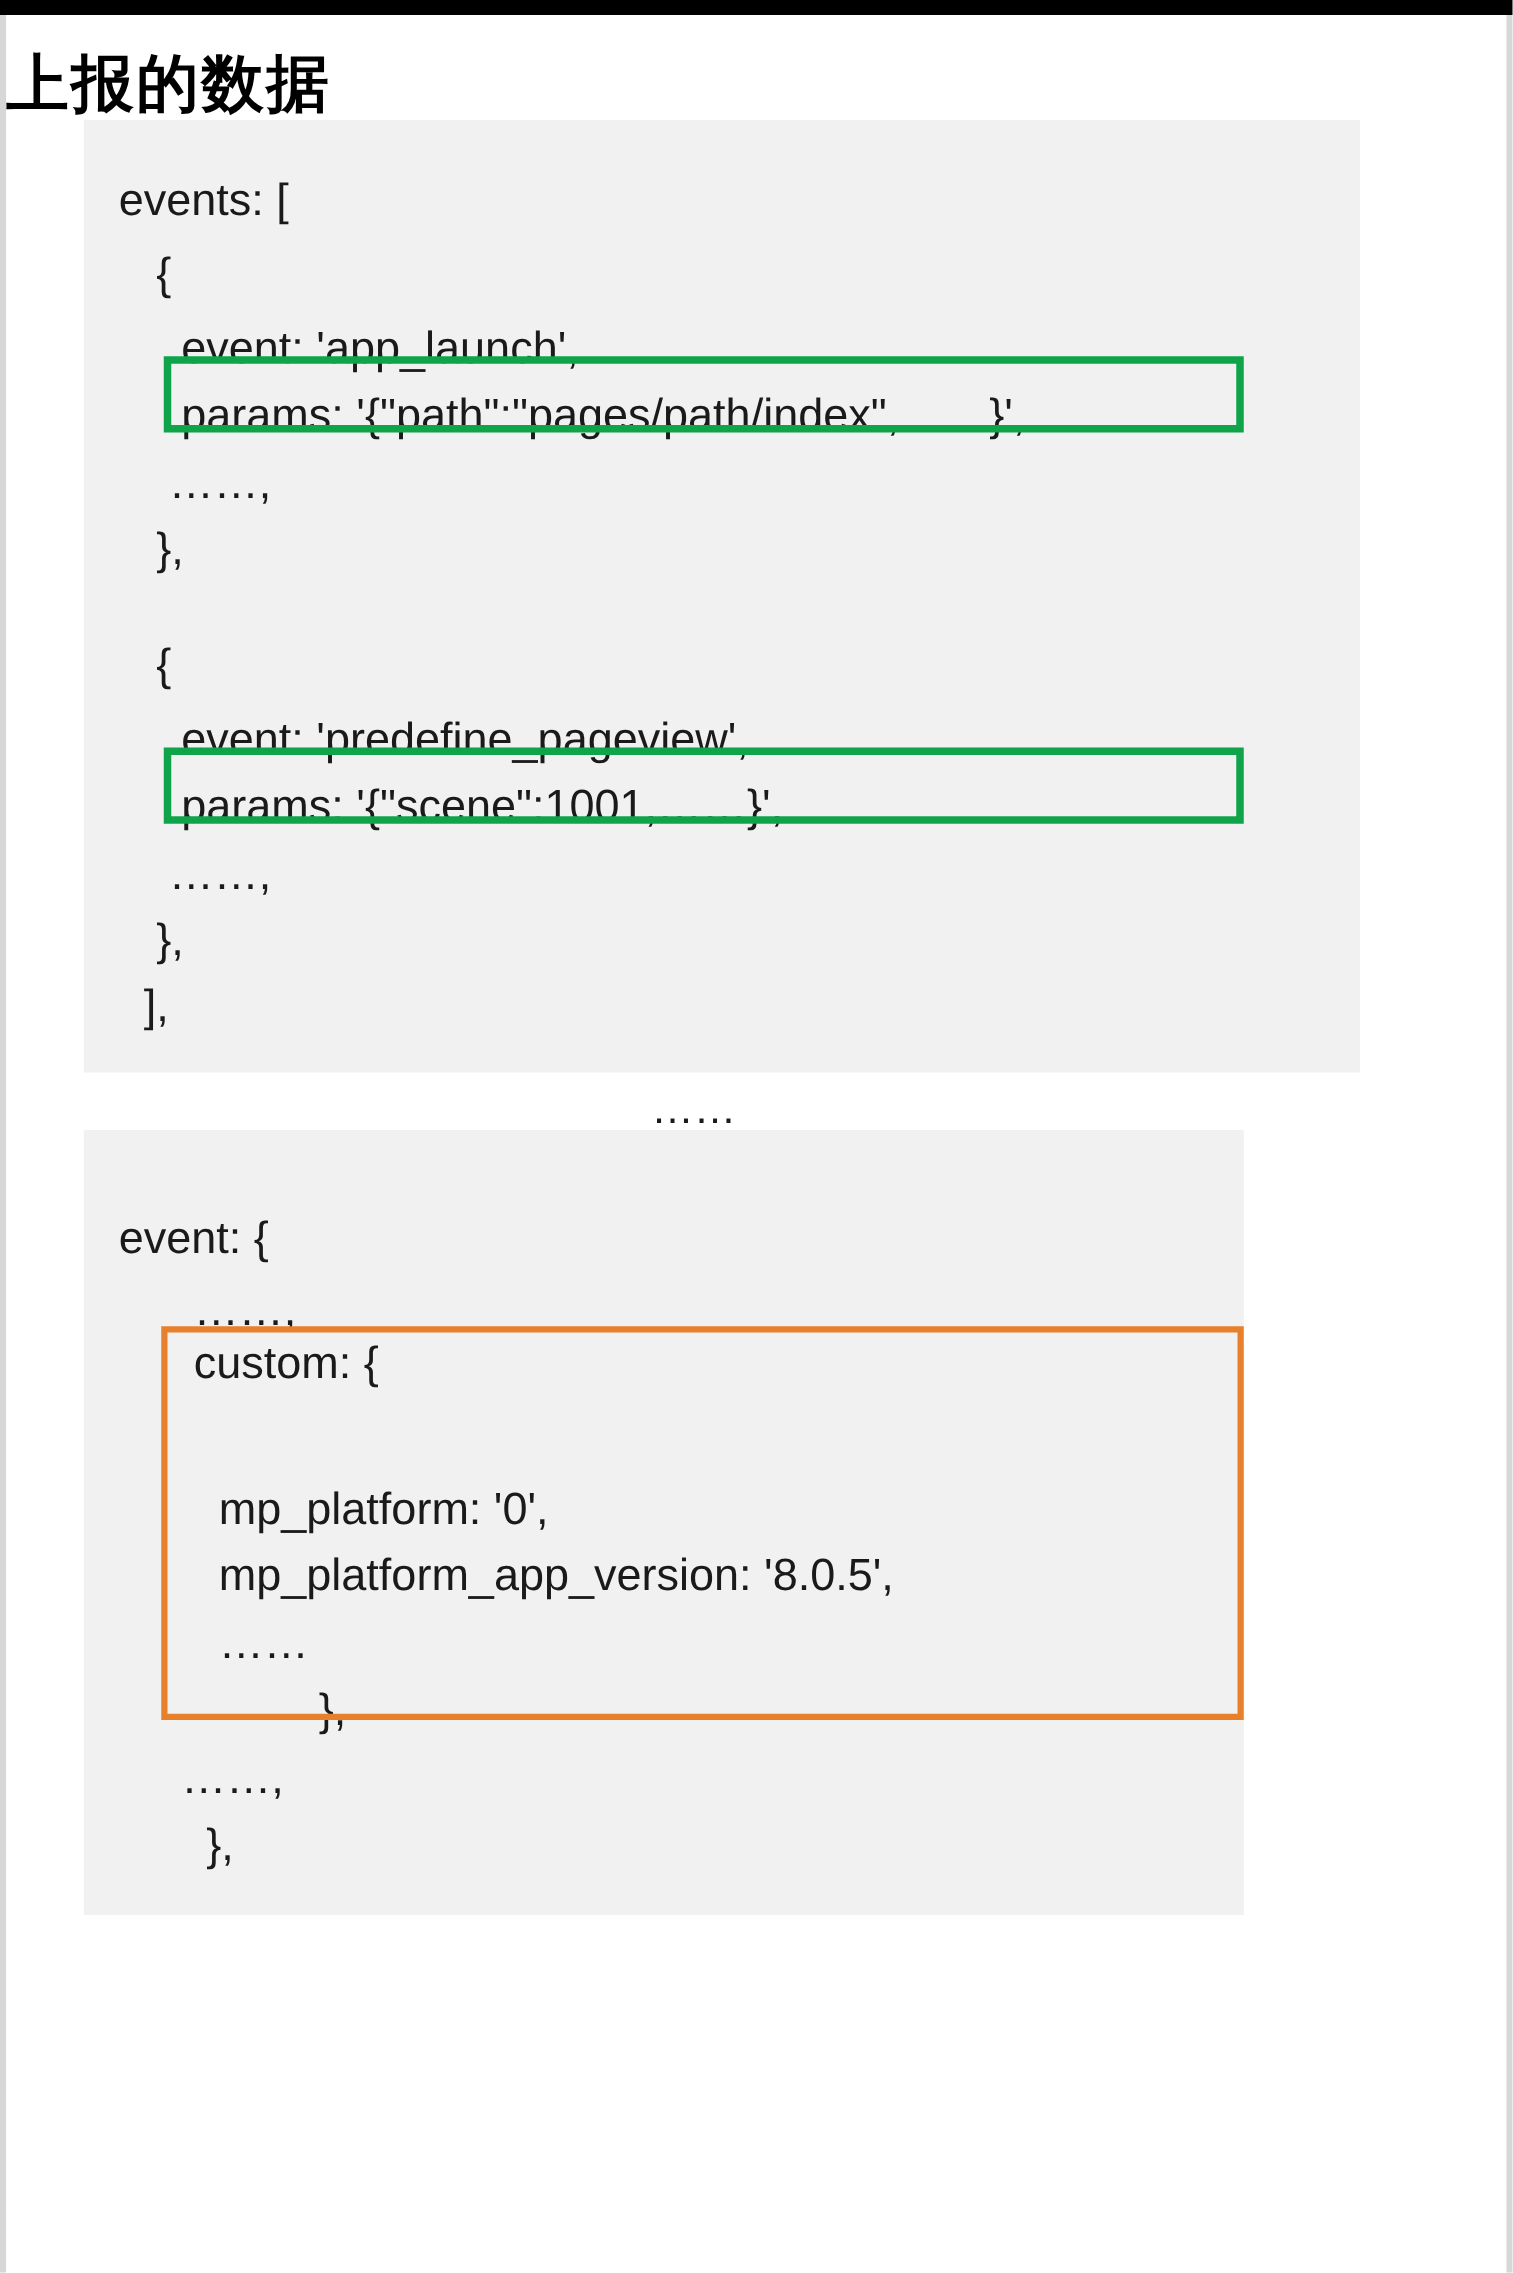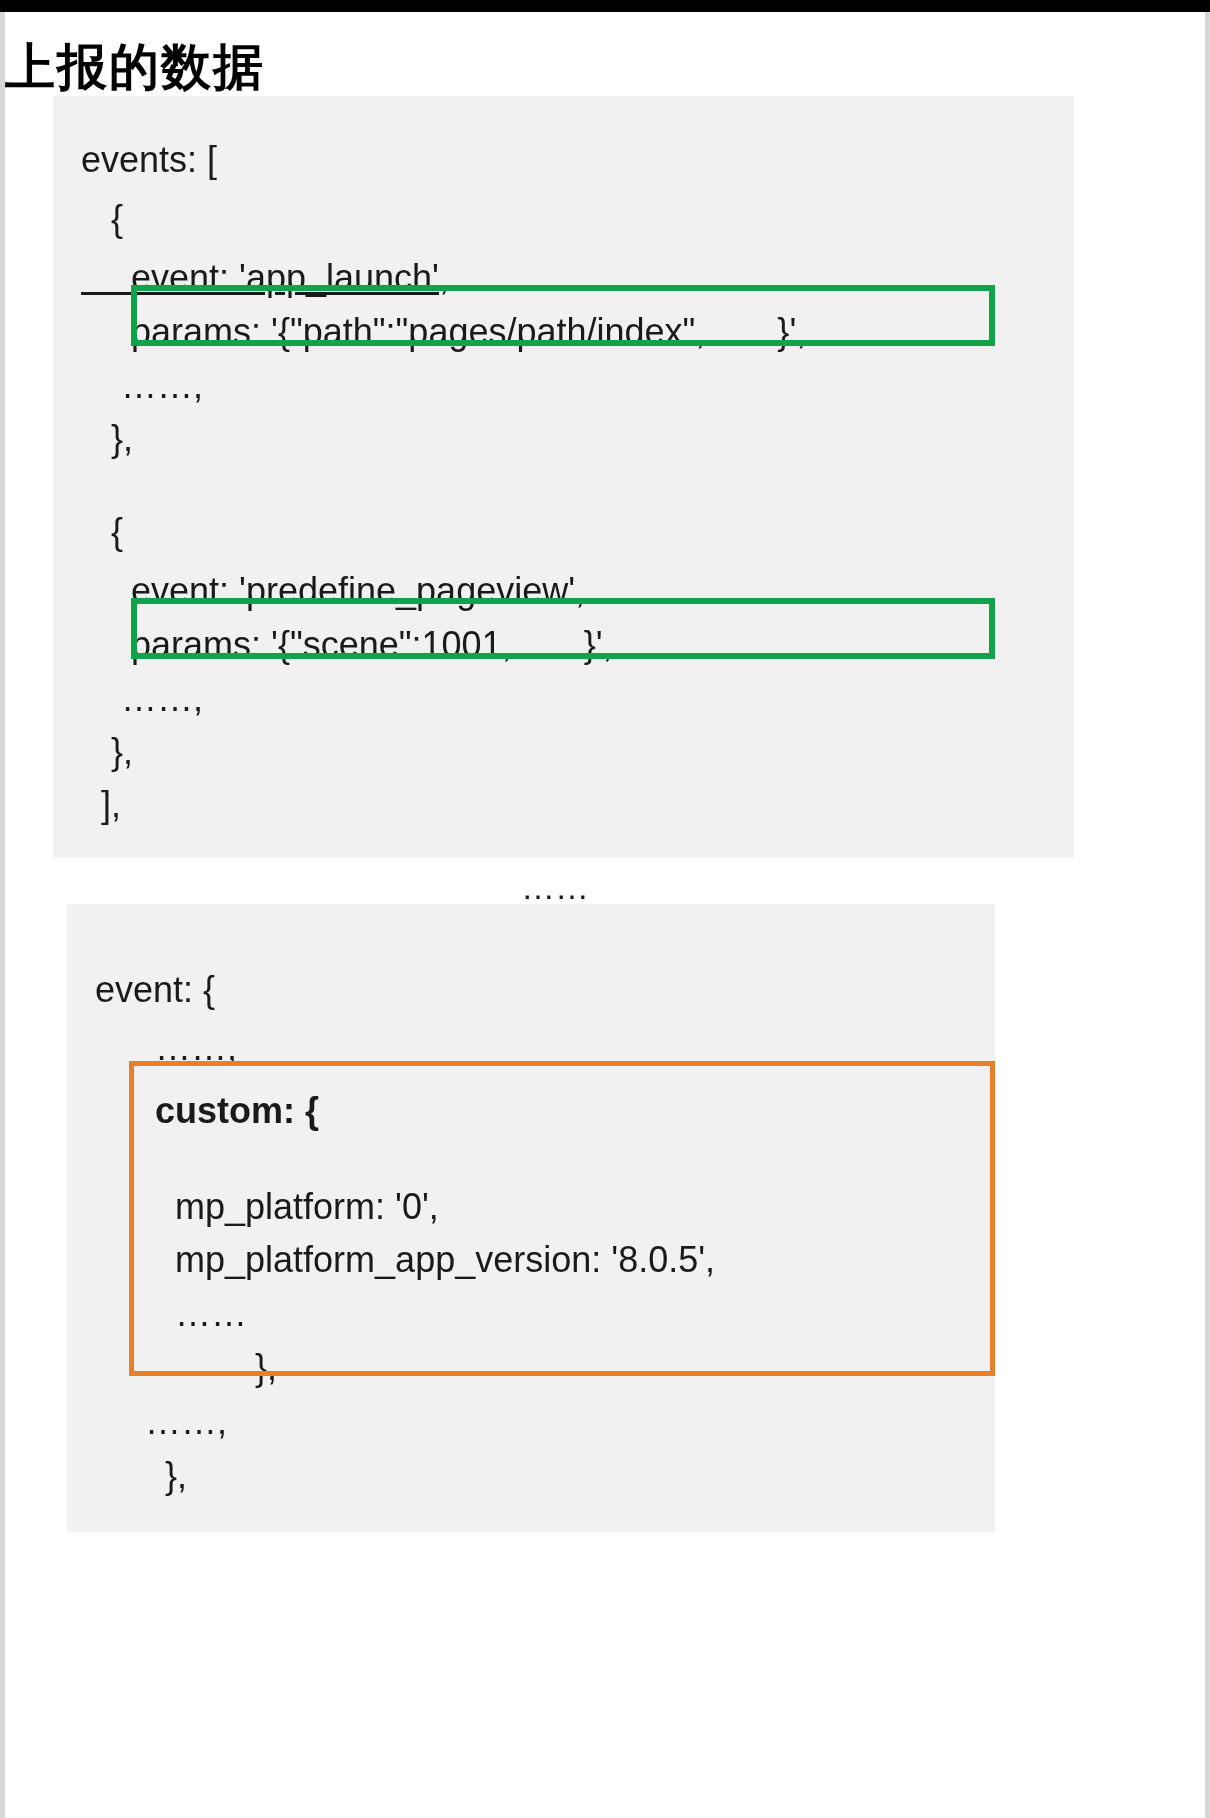--- a/index.html
+++ b/index.html
@@ -57,21 +57,21 @@
     color: #000000;
     letter-spacing: 2px;
   }
 
   
   .panel {
     position: absolute;
     background: #f1f1f1;
   }
   #panel-events {
-    left: 48px;
+    left: 62px;
     top: 84px;
     width: 1021px;
     height: 762px;
   }
   #panel-header {
     left: 62px;
     top: 892px;
     width: 928px;
     height: 628px;
   }
@@ -131,41 +131,41 @@
 <div class="frame-left"></div>
 <div class="frame-right"></div>
 
 <div class="page">
 
   <div class="title">上报的数据</div>
 
   <div class="panel" id="panel-events">
     <div class="code-line" style="left:28px; top:46px;">events: [</div>
     <div class="code-line" style="left:28px; top:105px;">   {</div>
-    <div class="code-line" style="left:28px; top:164px;text-decoration:underline;">     event: 'app_launch',</div>
+    <div class="code-line" style="left:28px; top:164px;">     event: 'app_launch',</div>
     <div class="code-line" style="left:28px; top:218px;">     params: '{"path":"pages/path/index",……}',</div>
     <div class="code-line" style="left:28px; top:272px;">    ……,</div>
     <div class="code-line" style="left:28px; top:325px;">   },</div>
     <div class="code-line" style="left:28px; top:418px;">   {</div>
     <div class="code-line" style="left:28px; top:477px;">     event: 'predefine_pageview',</div>
     <div class="code-line" style="left:28px; top:531px;">     params: '{"scene":1001,……}',</div>
     <div class="code-line" style="left:28px; top:585px;">    ……,</div>
     <div class="code-line" style="left:28px; top:638px;">   },</div>
     <div class="code-line" style="left:28px; top:691px;">  ],</div>
   </div>
 
   <div class="hl hl-green" id="hl-params-1"></div>
   <div class="hl hl-green" id="hl-params-2"></div>
 
   <div class="mid-ellipsis">……</div>
 
   <div class="panel" id="panel-header">
     <div class="code-line" style="left:28px; top:68px;">event: {</div>
     <div class="code-line" style="left:28px; top:126px;">      ……,</div>
-    <div class="code-line" style="left:28px; top:189px;font-weight:bold;">      custom: {</div>
+    <div class="code-line" style="left:28px; top:168px;">      custom: {</div>
     <div class="code-line" style="left:28px; top:285px;">        mp_platform: '0',</div>
     <div class="code-line" style="left:28px; top:338px;">        mp_platform_app_version: '8.0.5',</div>
     <div class="code-line" style="left:28px; top:392px;">        ……</div>
     <div class="code-line" style="left:28px; top:446px;">                },</div>
     <div class="code-line" style="left:28px; top:500px;">     ……,</div>
     <div class="code-line" style="left:28px; top:554px;">       },</div>
   </div>
 
   <div class="hl hl-orange" id="hl-custom"></div>
 

